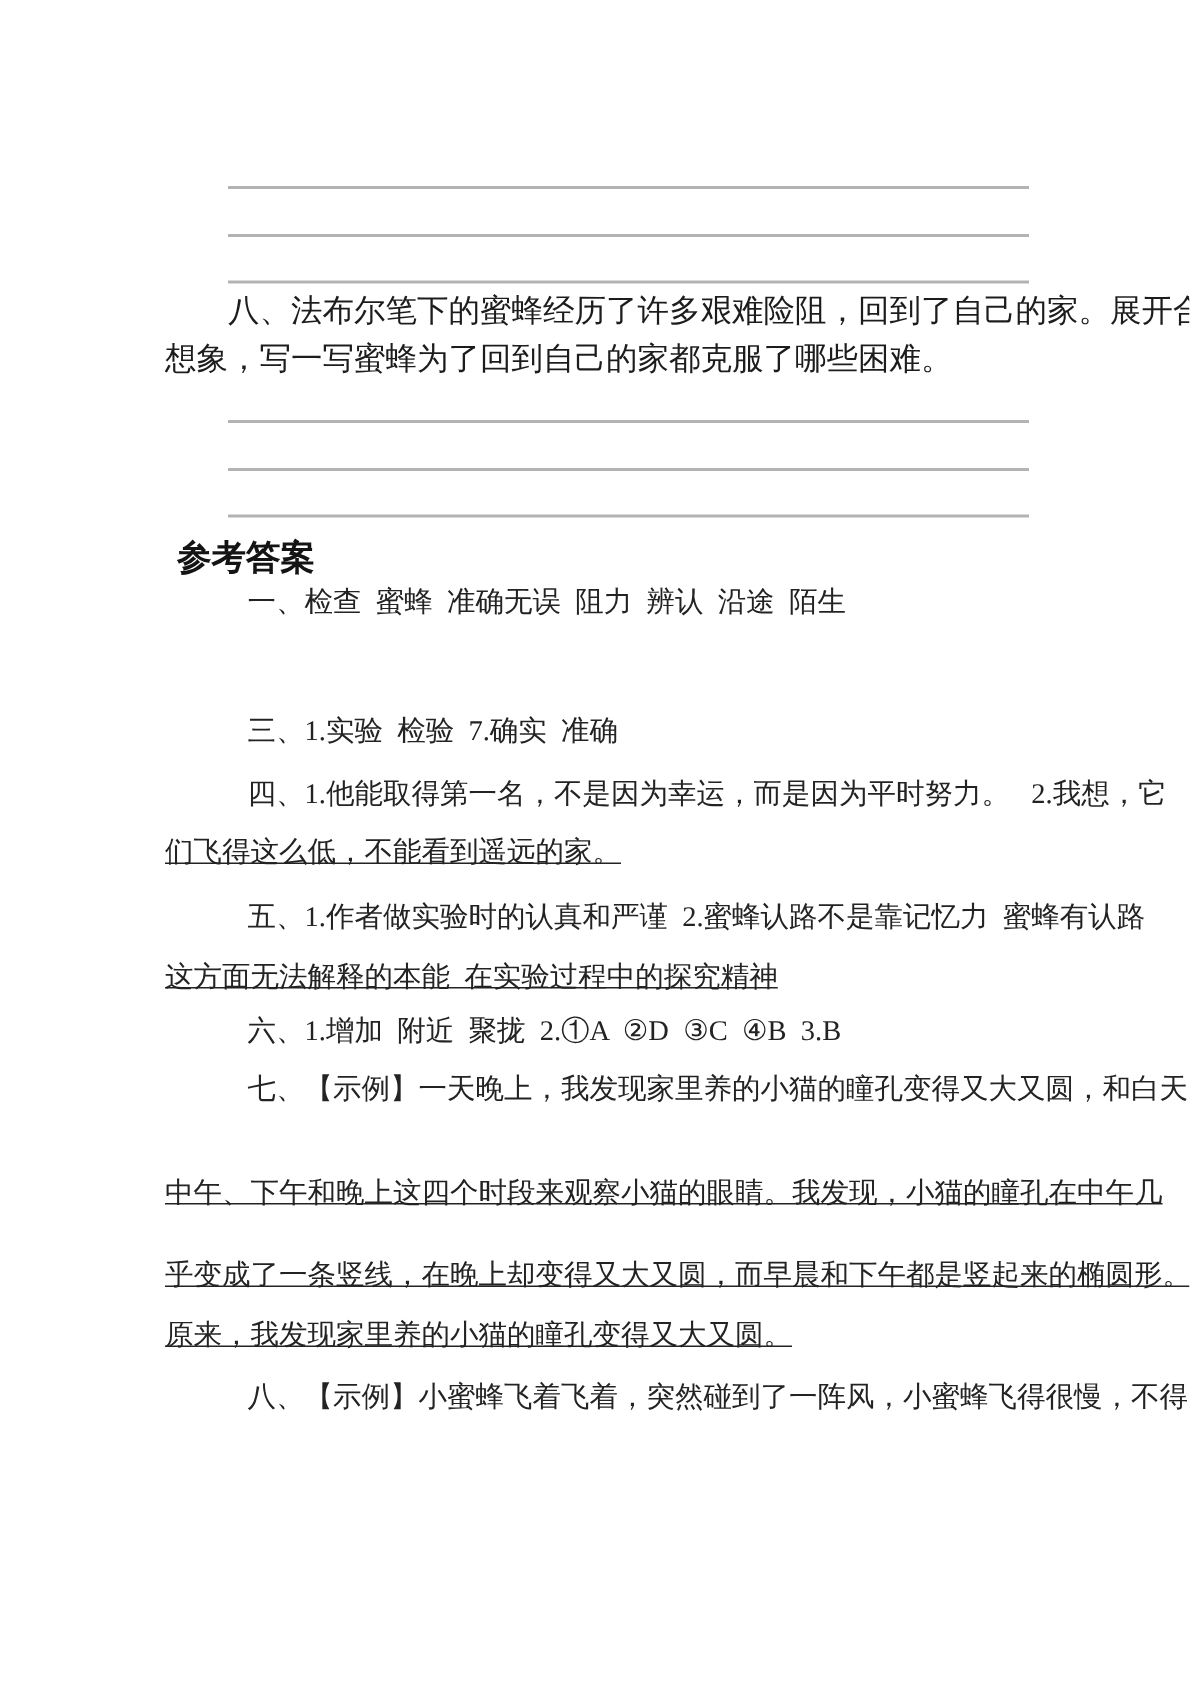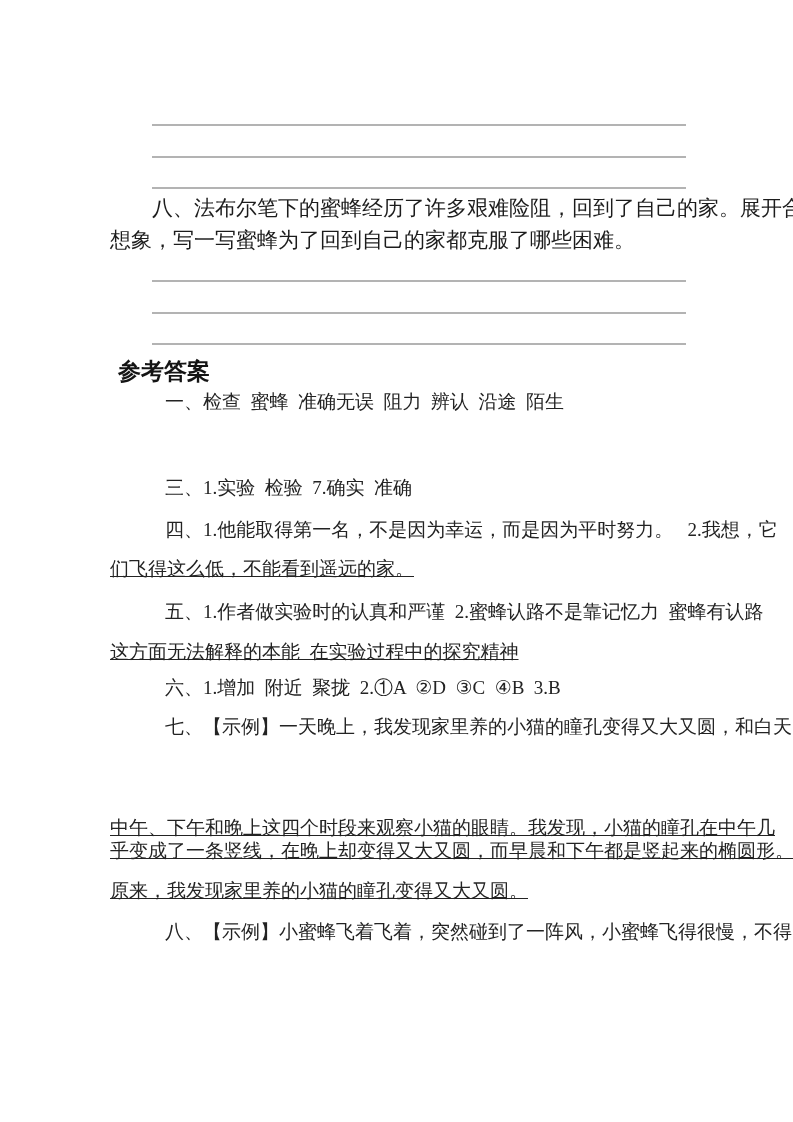--- a/index.html
+++ b/index.html
@@ -72,18 +72,18 @@
   <div class="ans-heading" style="top:356px">参考答案</div>
 
   <div class="ans-row row-indent" style="top:390px">一、检查  蜜蜂  准确无误  阻力  辨认  沿途  陌生</div>
   <div class="ans-row row-indent" style="top:476px">三、1.实验  检验  7.确实  准确</div>
   <div class="ans-row row-indent" style="top:518px">四、1.他能取得第一名，不是因为幸运，而是因为平时努力。   2.我想，它</div>
   <div class="ans-row row-flush" style="top:557px">们飞得这么低，不能看到遥远的家。</div>
   <div class="ans-row row-indent" style="top:600px">五、1.作者做实验时的认真和严谨  2.蜜蜂认路不是靠记忆力  蜜蜂有认路</div>
   <div class="ans-row row-flush" style="top:640px">这方面无法解释的本能  在实验过程中的探究精神</div>
   <div class="ans-row row-indent" style="top:676px">六、1.增加  附近  聚拢  2.①A  ②D  ③C  ④B  3.B</div>
   <div class="ans-row row-indent" style="top:715px">七、【示例】一天晚上，我发现家里养的小猫的瞳孔变得又大又圆，和白天</div>
-  <div class="ans-row row-flush" style="top:816px">中午、下午和晚上这四个时段来观察小猫的眼睛。我发现，小猫的瞳孔在中午几</div>
+  <div class="ans-row row-flush" style="top:784px">中午、下午和晚上这四个时段来观察小猫的眼睛。我发现，小猫的瞳孔在中午几</div>
   <div class="ans-row row-flush" style="top:839px">乎变成了一条竖线，在晚上却变得又大又圆，而早晨和下午都是竖起来的椭圆形。</div>
   <div class="ans-row row-flush" style="top:879px">原来，我发现家里养的小猫的瞳孔变得又大又圆。</div>
   <div class="ans-row row-indent" style="top:920px">八、【示例】小蜜蜂飞着飞着，突然碰到了一阵风，小蜜蜂飞得很慢，不得</div>
 
 </div>
 
 </body></html>

